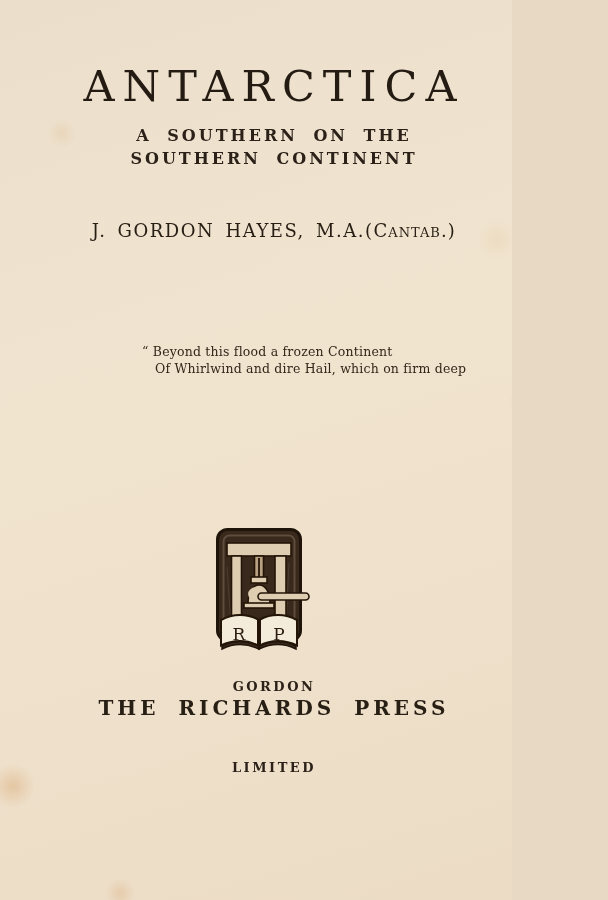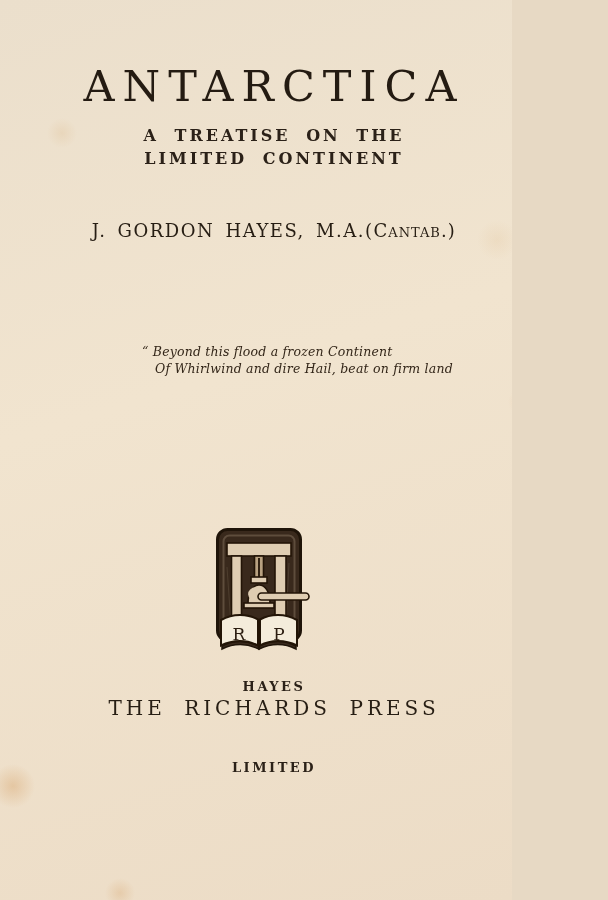--- a/index.html
+++ b/index.html
@@ -64,57 +64,56 @@
     letter-spacing: 1.5px;
     word-spacing: 4px;
     color: #271e14;
   }
   .author .sc { font-variant: small-caps; letter-spacing: 1px; }
   .epigraph {
     position: absolute;
     left: 142px;
     top: 344px;
     margin: 0;
-    font-style: italic;
     font-size: 12.5px;
     line-height: 16.8px;
     letter-spacing: 0.2px;
     color: #332619;
     text-align: left;
   }
   .q-line { padding-left: 13px; }
   .q-line.first { padding-left: 0; }
   .device {
     position: absolute;
     left: 215px;
     top: 527px;
   }
   .imprint-city   { top: 679px; font-size: 13px;  font-weight: 700; letter-spacing: 2.5px; color: #2b2118; }
-  .imprint-press  { top: 696px; font-size: 20px;  font-weight: 400; letter-spacing: 4px; word-spacing: 8px; color: #271e14; }
+  .imprint-press  { top: 696px; font-size: 20px;  font-weight: 700; letter-spacing: 4px; word-spacing: 8px; color: #271e14; }
   .imprint-suffix { top: 720px; font-size: 13px;  font-weight: 700; letter-spacing: 2.5px; color: #2b2118; margin-top: 40px; }
 </style>
 </head>
 <body>
 
 <div class="page">
 
   <h1 class="block title">ANTARCTICA</h1>
 
   <div class="block subtitle">
-    <div>A TREATISE ON THE</div>
-    <div>LIMITED CONTINENT</div>
+    <div>A SOUTHERN ON THE</div>
+    <div>SOUTHERN CONTINENT</div>
   </div>
 
   <div class="block byline">BY</div>
 
   <div class="block author"><span>J. GORDON HAYES, M.A.(</span><span class="sc">Cantab.</span><span>)</span></div>
 
   <blockquote class="epigraph">
     <div class="q-line first">“ Beyond this flood a frozen Continent</div>
-    <div class="q-line">Of Whirlwind and dire Hail, beat on firm land</div>
+    <div class="q-line">Of Whirlwind and dire Hail, which on firm deep</div>
   </blockquote>
 
   <svg class="device" width="96" height="126" viewBox="0 0 96 126" aria-hidden="true">
 
     <g>
       <rect x="2.5" y="2.5" width="83" height="111" rx="10" fill="#39291c" stroke="#1f1409" stroke-width="3"></rect>
       <rect x="8.5" y="8.5" width="71" height="99" rx="6" fill="none" stroke="rgba(226,206,176,0.22)" stroke-width="2"></rect>
       <line x1="12" y1="40" x2="16" y2="98" stroke="rgba(226,206,176,0.12)" stroke-width="1"></line>
       <line x1="74" y1="36" x2="71" y2="96" stroke="rgba(226,206,176,0.12)" stroke-width="1"></line>
     </g>
@@ -136,17 +135,17 @@
       <path d="M7,122 C19,116 31,116 44,122 L44,119 C31,113 19,113 7,119 Z" fill="#39291c" stroke="#1f1409" stroke-width="1.5"></path>
       <path d="M81,122 C69,116 57,116 44,122 L44,119 C57,113 69,113 81,119 Z" fill="#39291c" stroke="#1f1409" stroke-width="1.5"></path>
       <path d="M6,93 C18,86.5 32,86.5 43,92.5 L43,118.5 C32,112.5 18,112.5 6,118.5 Z" fill="#f4ecdb" stroke="#231507" stroke-width="2"></path>
       <path d="M82,93 C70,86.5 56,86.5 45,92.5 L45,118.5 C56,112.5 70,112.5 82,118.5 Z" fill="#f4ecdb" stroke="#231507" stroke-width="2"></path>
       <line x1="44" y1="92.5" x2="44" y2="118.5" stroke="#231507" stroke-width="1.6"></line>
       <text x="24" y="113" text-anchor="middle" font-size="17" fill="#2a1c10" font-family="DejaVu Serif, Liberation Serif, serif">R</text>
       <text x="64" y="113" text-anchor="middle" font-size="17" fill="#2a1c10" font-family="DejaVu Serif, Liberation Serif, serif">P</text>
     </g>
   </svg>
 
-  <div class="block imprint-city">HAYES</div>
+  <div class="block imprint-city">GORDON</div>
   <div class="block imprint-press">THE RICHARDS PRESS</div>
   <div class="block imprint-suffix">LIMITED</div>
 
 </div>
 
 </body></html>

